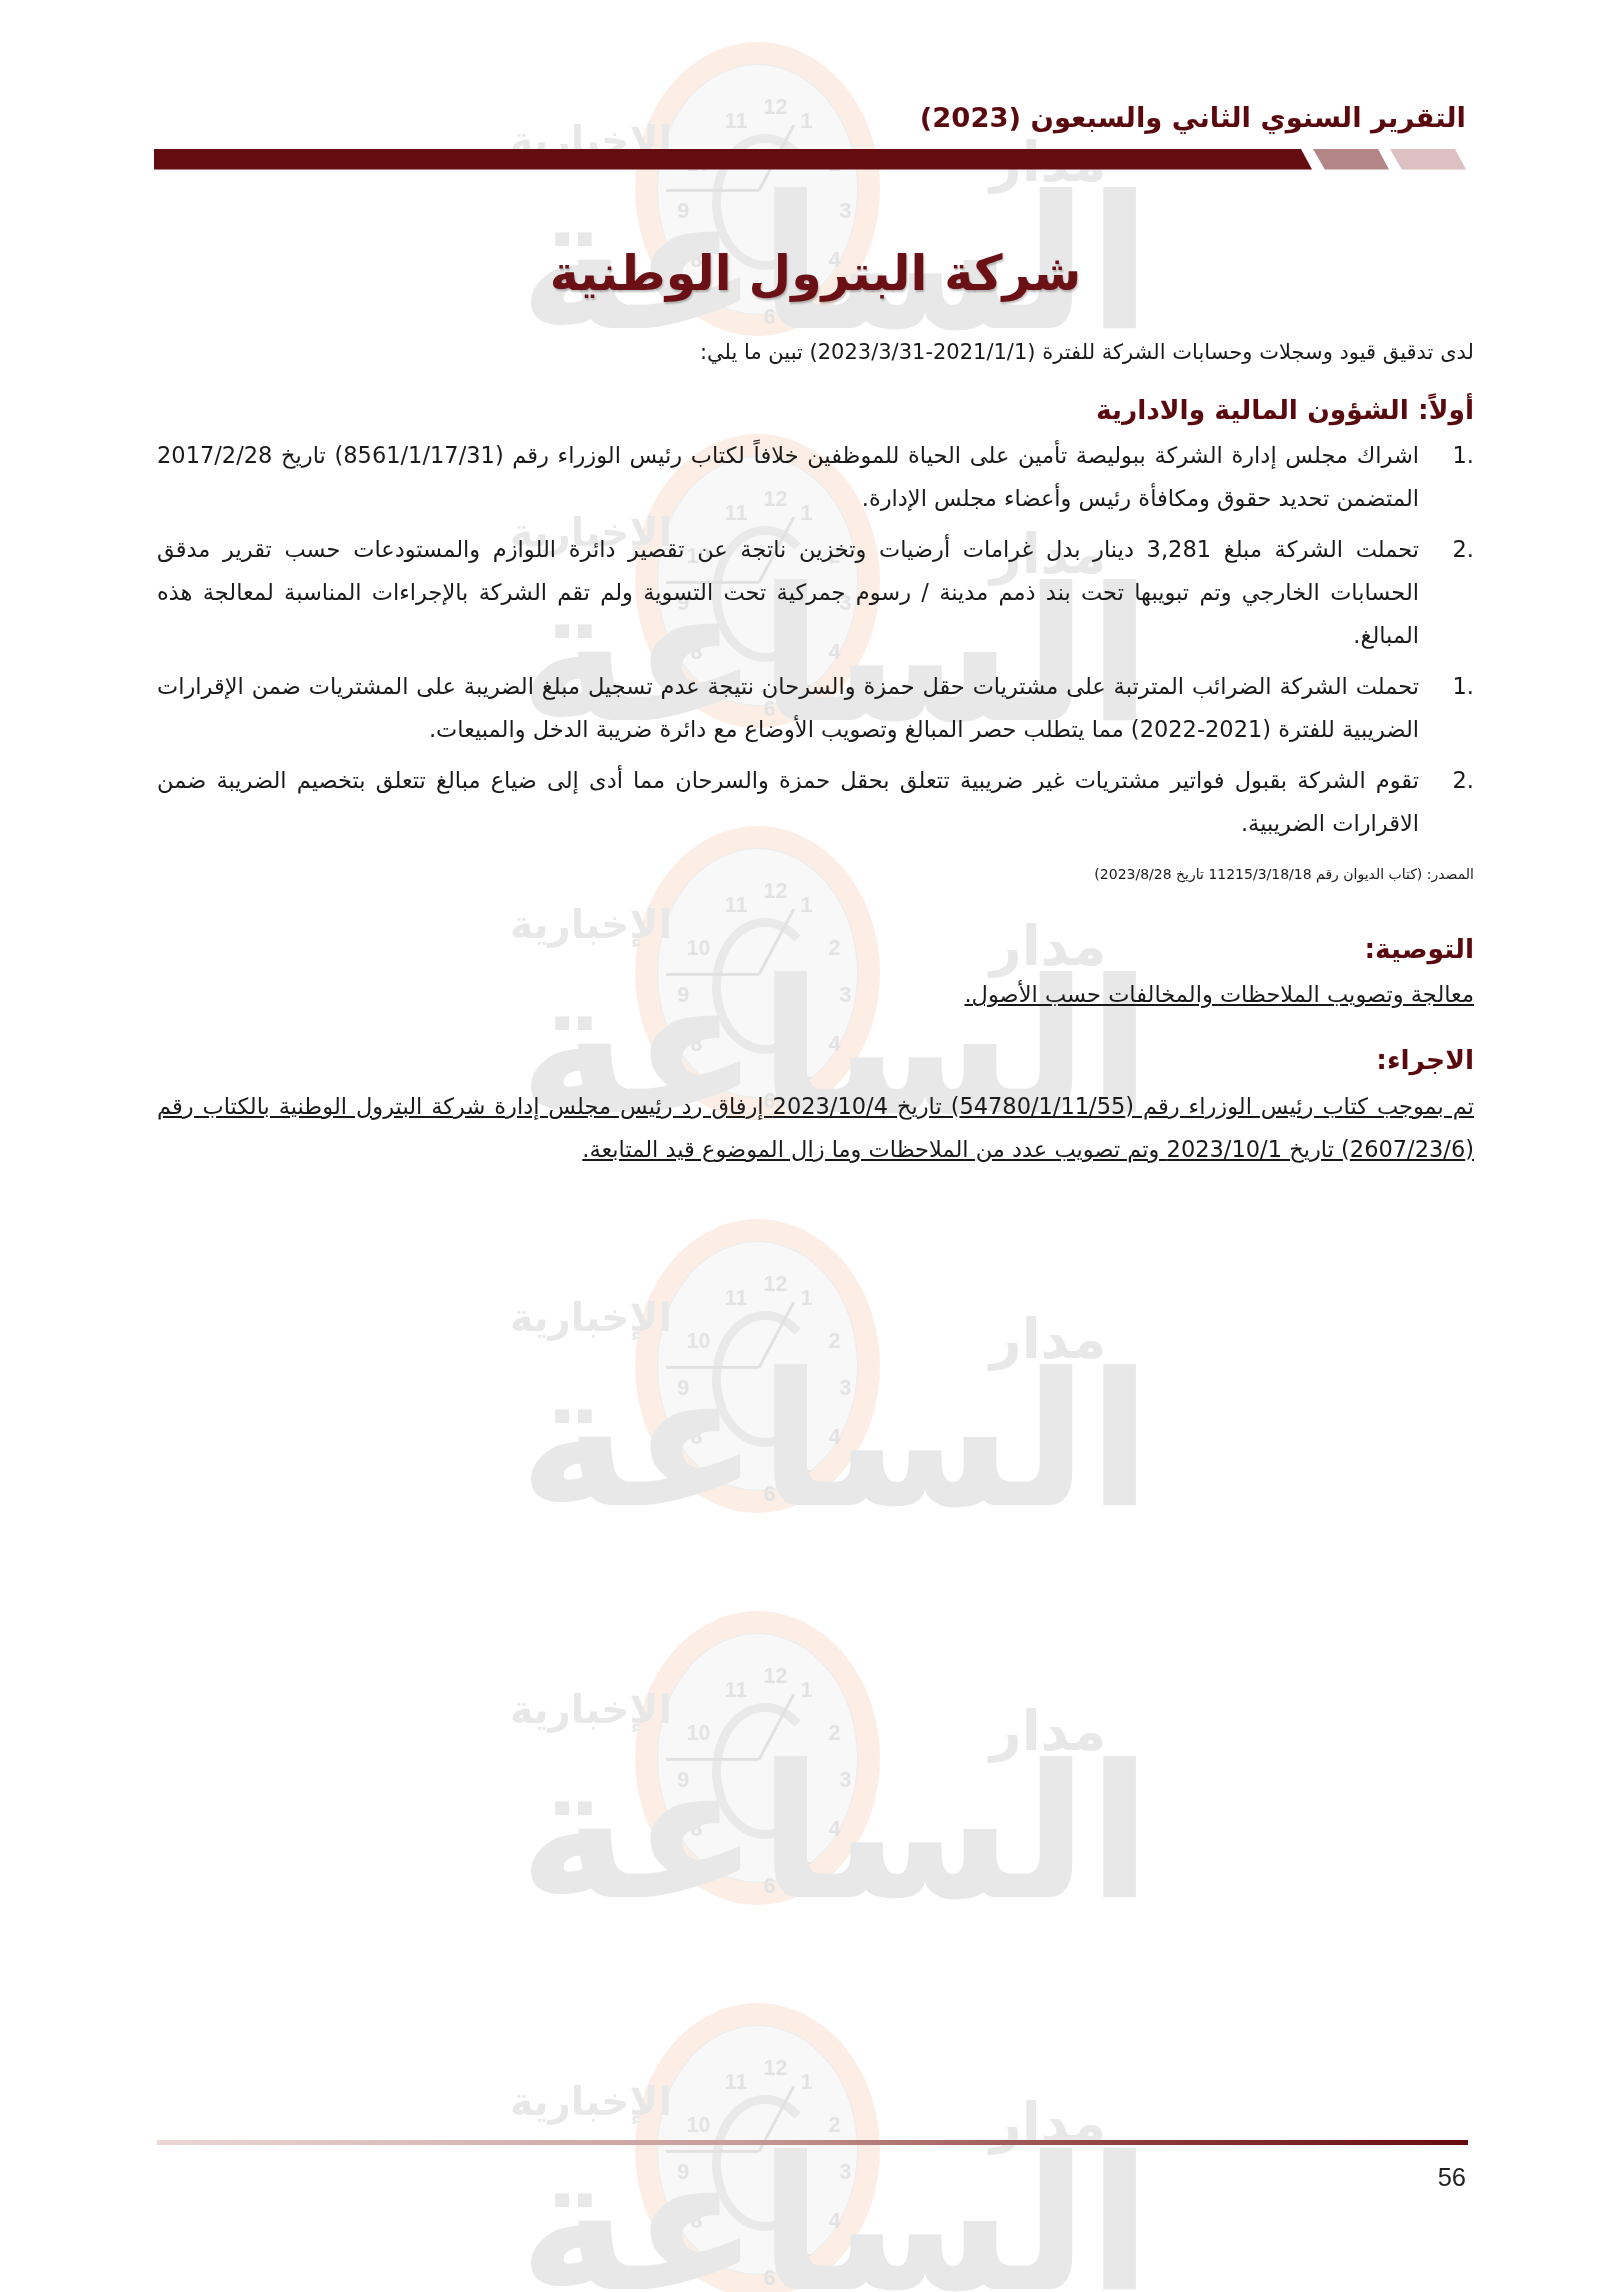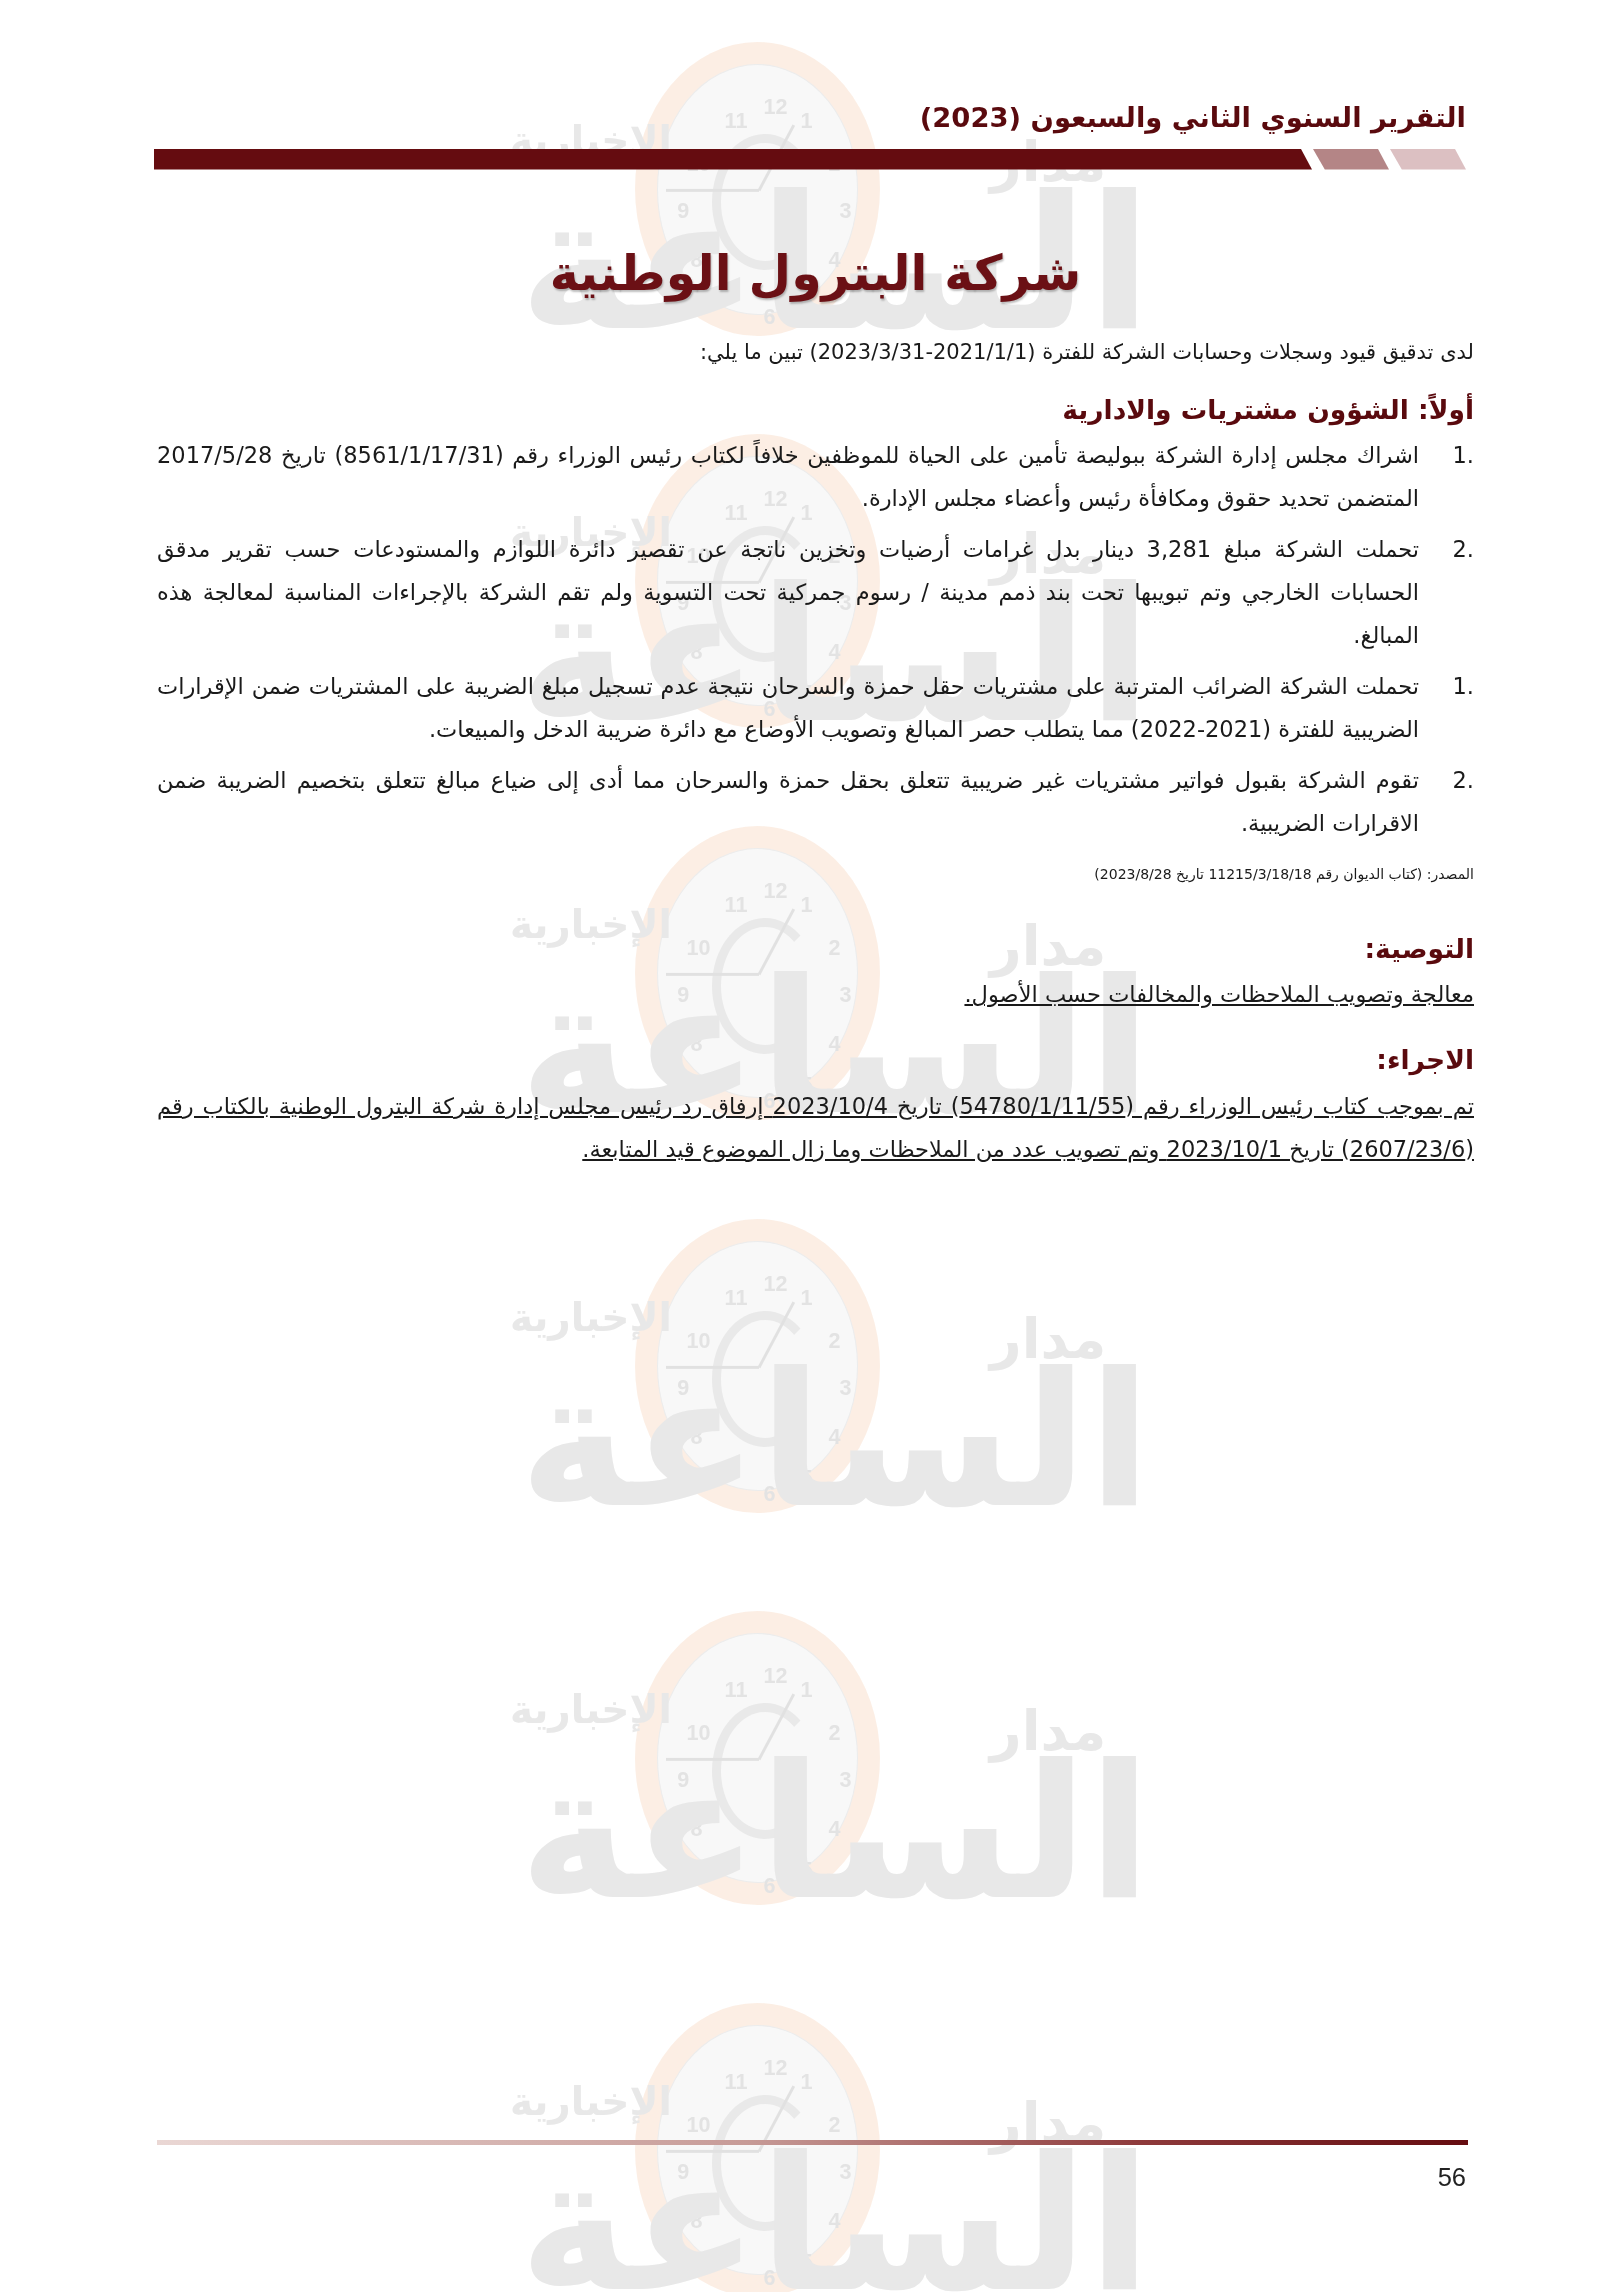--- a/index.html
+++ b/index.html
@@ -192,25 +192,25 @@
 <div class="run-title">التقرير السنوي الثاني والسبعون (2023)</div>
 <div class="hbar-main"></div>
 <div class="hbar-2"></div>
 <div class="hbar-3"></div>
 
 <div class="content">
   <h1 class="page-title">شركة البترول الوطنية</h1>
   <p class="intro">لدى تدقيق قيود وسجلات وحسابات الشركة للفترة (2021/1/1-2023/3/31) تبين ما يلي:</p>
 
   <div>
-    <h2 class="section-h">أولاً: الشؤون مشتريات والادارية</h2>
+    <h2 class="section-h">أولاً: الشؤون المالية والادارية</h2>
     <ol class="items">
       <li>
         <span class="num">1.</span>
-        <span>اشراك مجلس إدارة الشركة ببوليصة تأمين على الحياة للموظفين خلافاً لكتاب رئيس الوزراء رقم (8561/1/17/31) تاريخ 2017/5/28 المتضمن تحديد حقوق ومكافأة رئيس وأعضاء مجلس الإدارة.</span>
+        <span>اشراك مجلس إدارة الشركة ببوليصة تأمين على الحياة للموظفين خلافاً لكتاب رئيس الوزراء رقم (8561/1/17/31) تاريخ 2017/2/28 المتضمن تحديد حقوق ومكافأة رئيس وأعضاء مجلس الإدارة.</span>
       </li>
       <li>
         <span class="num">2.</span>
         <span>تحملت الشركة مبلغ 3,281 دينار بدل غرامات أرضيات وتخزين ناتجة عن تقصير دائرة اللوازم والمستودعات حسب تقرير مدقق الحسابات الخارجي وتم تبويبها تحت بند ذمم مدينة / رسوم جمركية تحت التسوية ولم تقم الشركة بالإجراءات المناسبة لمعالجة هذه المبالغ.</span>
       </li>
     </ol>
   </div>
 
   <div>
     <ol class="items">

